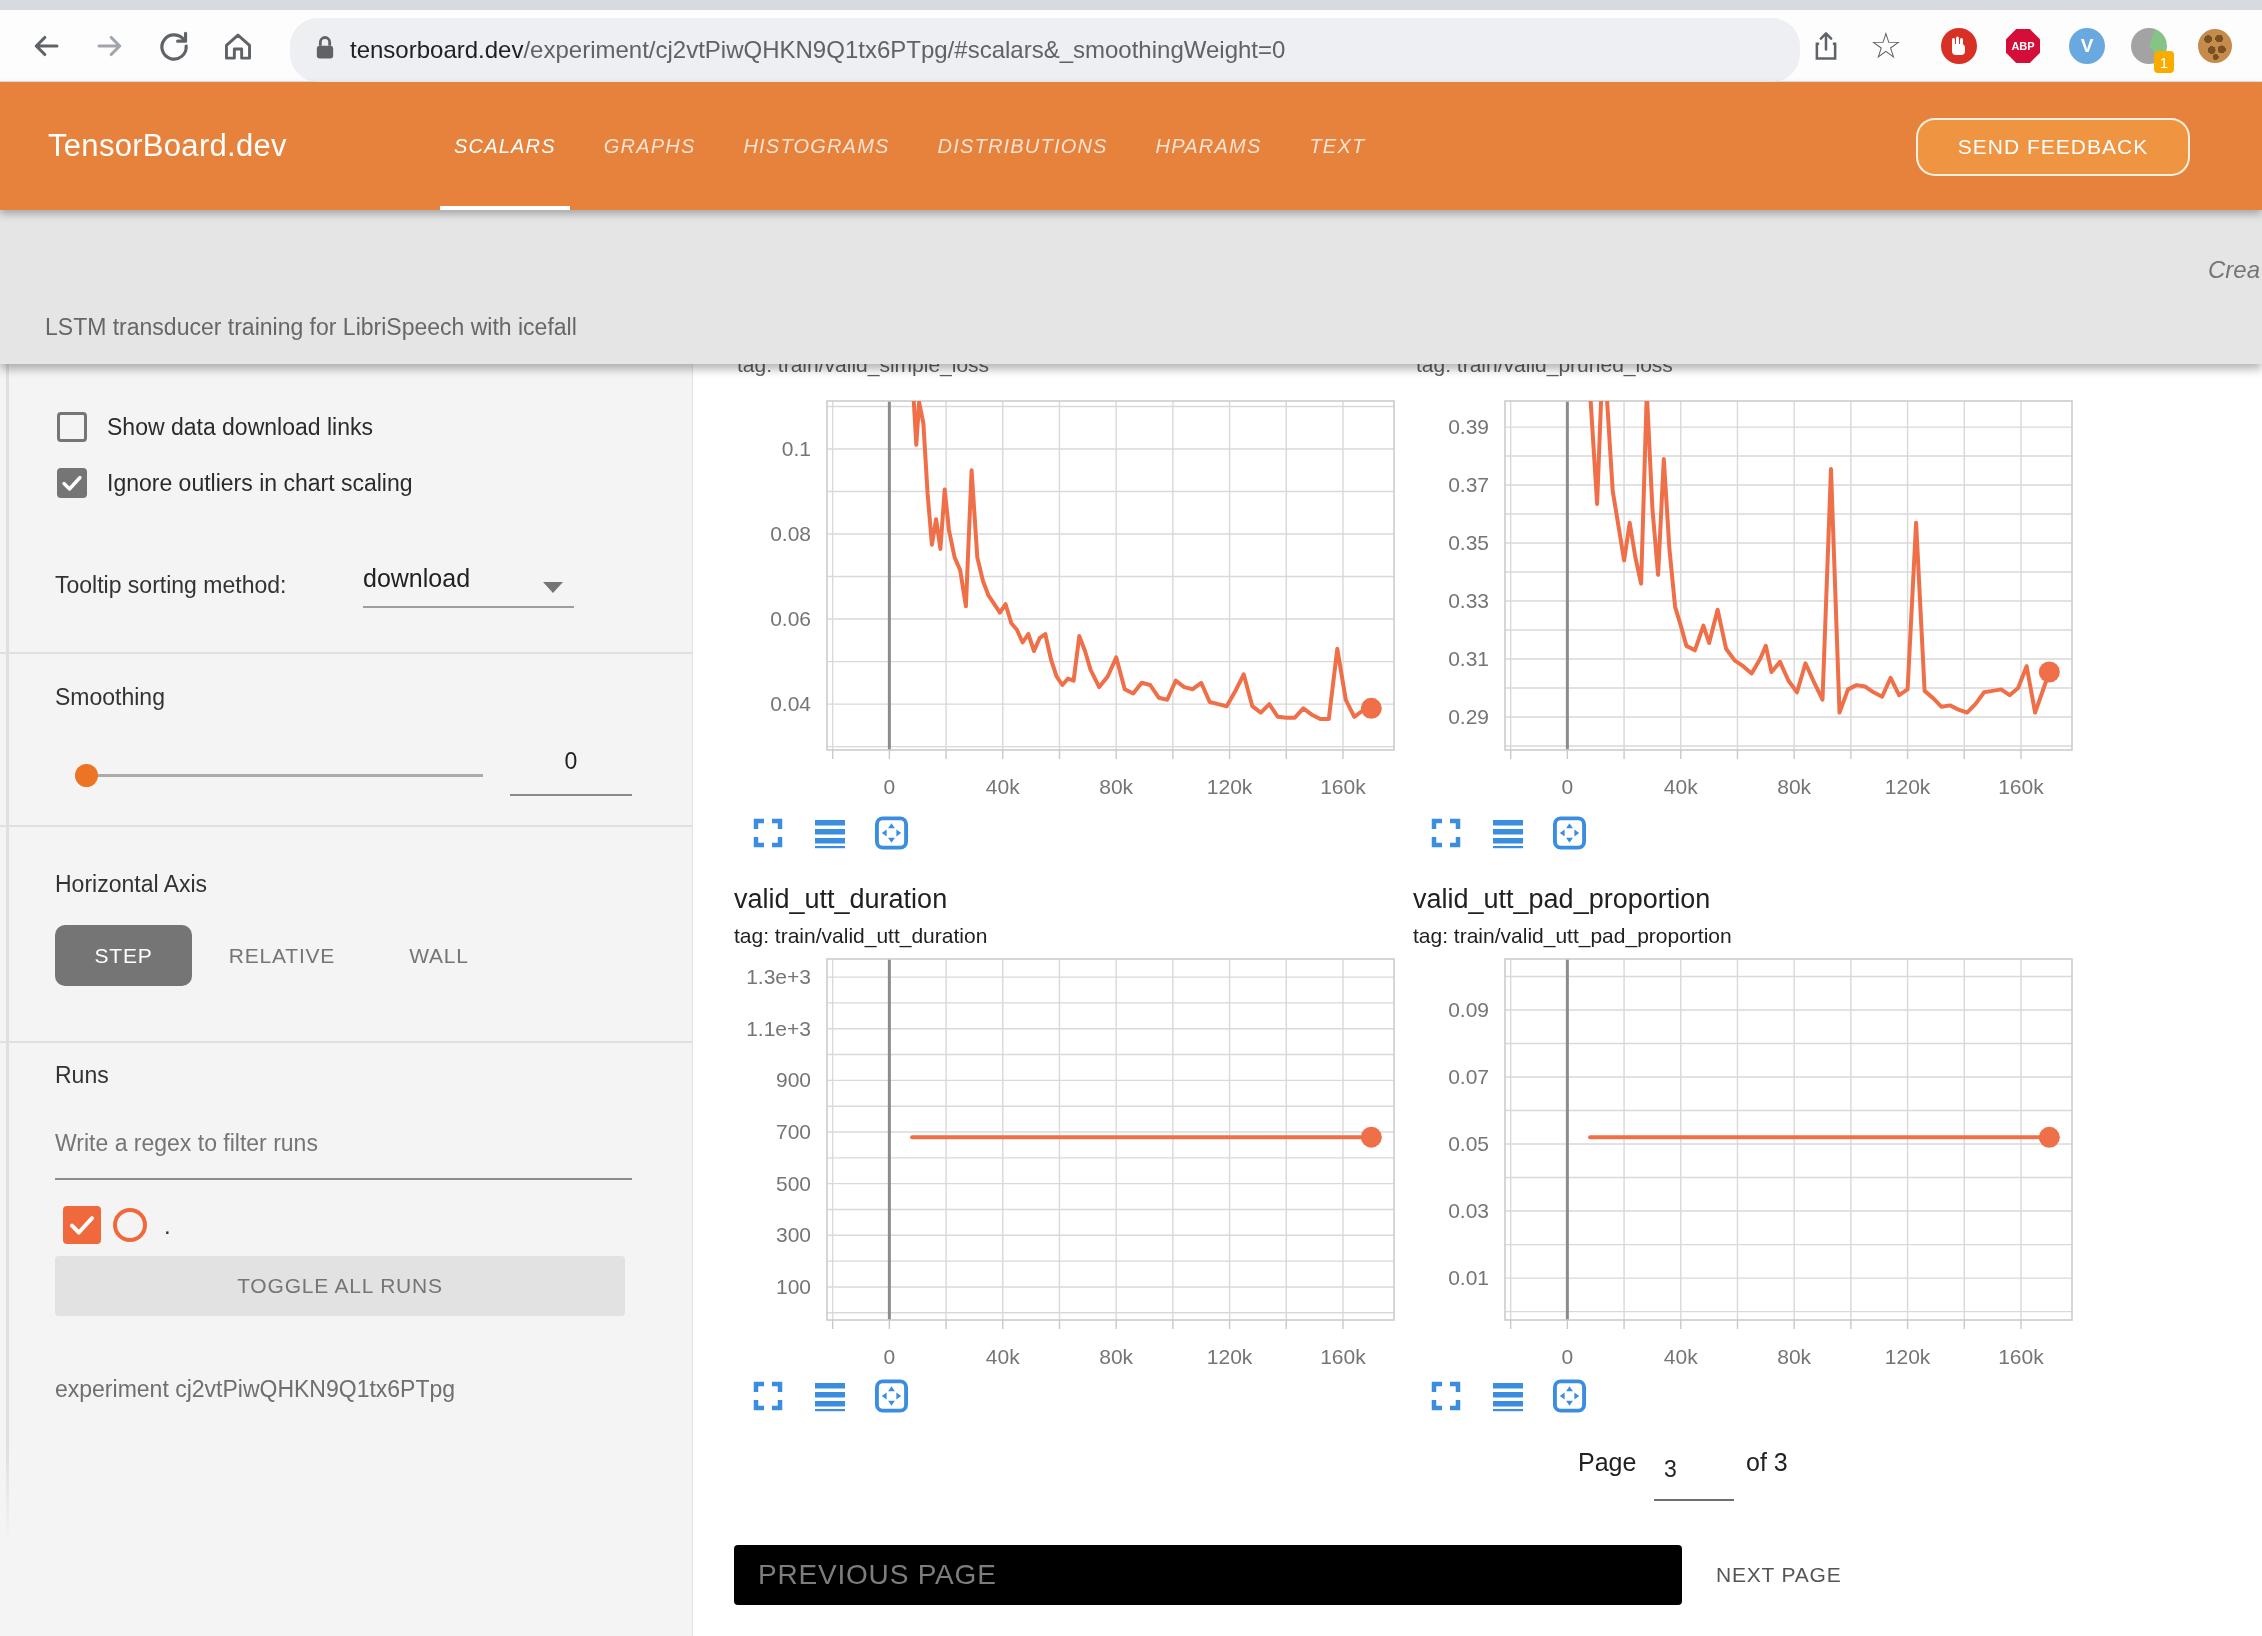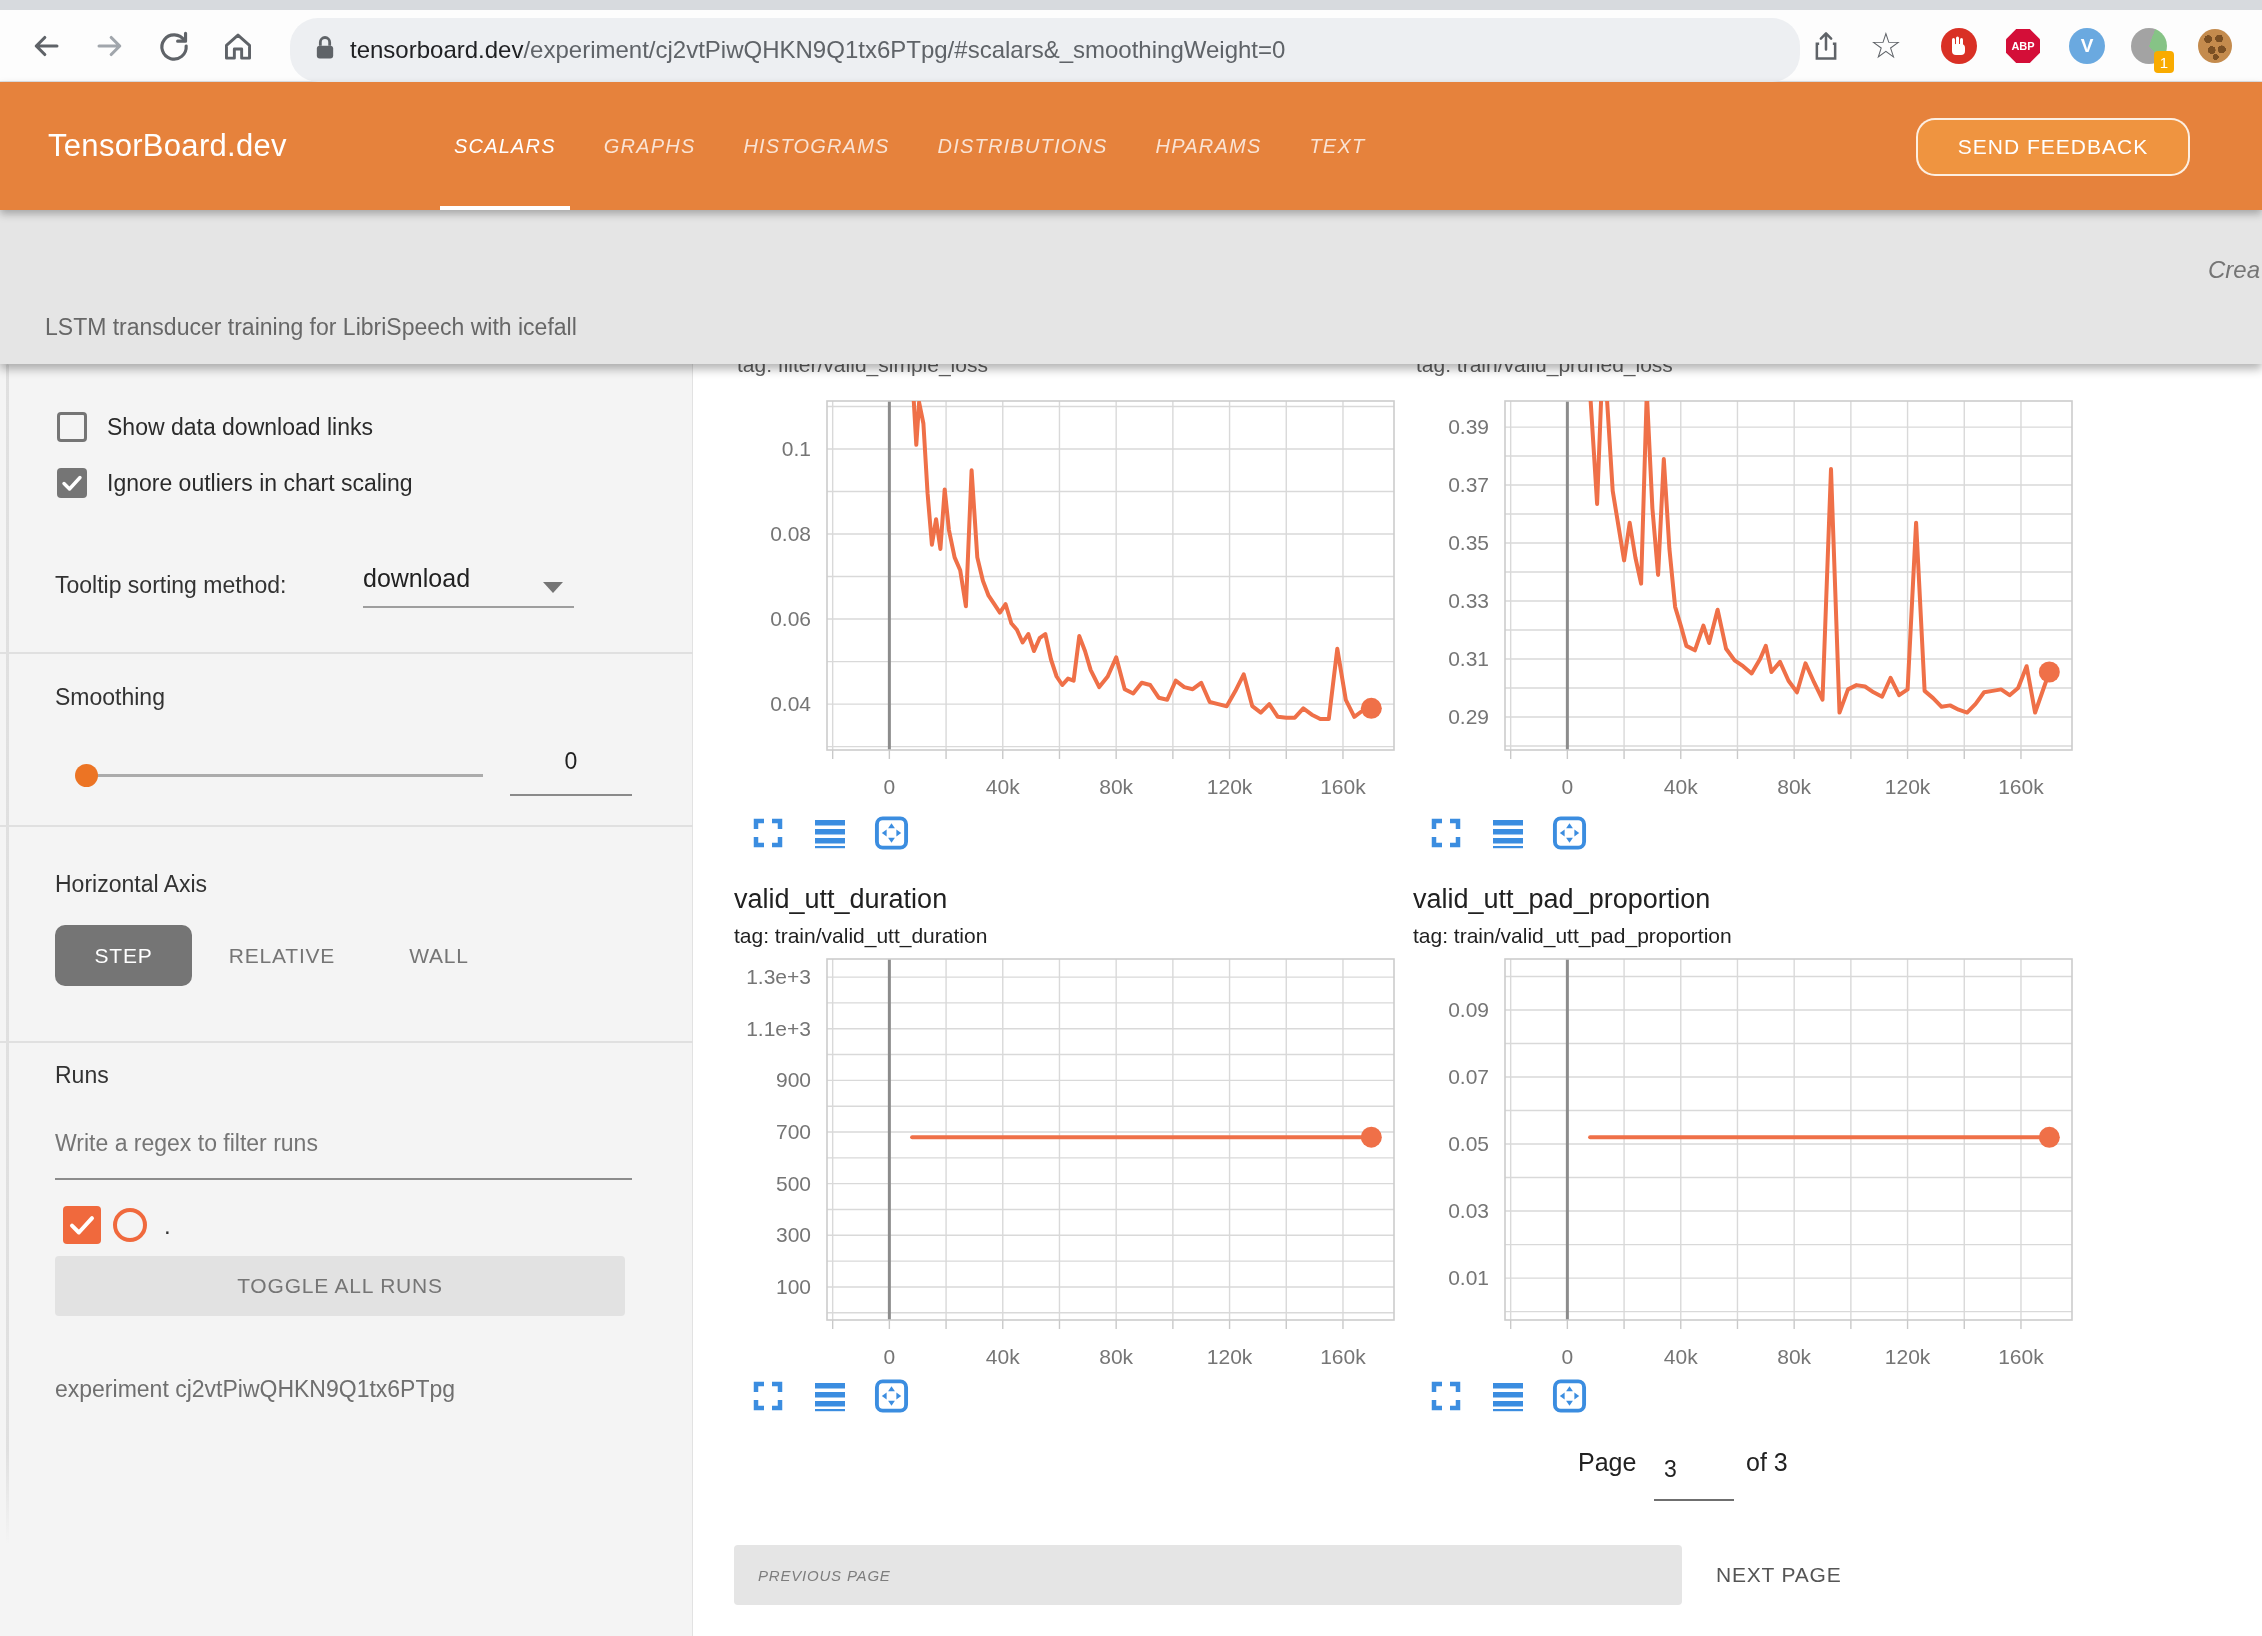--- a/index.html
+++ b/index.html
@@ -69,21 +69,21 @@
   .charts-area { position:absolute; left:694px; top:364px; width:1568px; height:1272px; background:#fff; }
   .chart-svg { position:absolute; }
   .sliver { position:absolute; height:13px; overflow:hidden; z-index:5; }
   .sliver span { display:block; margin-top:-11px; font-size:21px; color:#5e5e5e; white-space:nowrap; }
   .chart-title { position:absolute; font-size:27px; color:#212121; }
   .chart-tag { position:absolute; font-size:21px; color:#212121; }
   .icon-row { position:absolute; display:flex; gap:27px; }
   .cicon { width:35px; height:35px; display:flex; align-items:center; justify-content:center; }
   .pg-label { position:absolute; font-size:25px; color:#212121; }
   .pg-input { position:absolute; width:80px; font-size:23px; color:#212121; border-bottom:2px solid #6f6f6f; padding:0 0 16px 10px; }
-  .prev-btn { position:absolute; background:#e5e5e5; border-radius:4px; color:#7d7d7d; font-size:15px; letter-spacing:0.8px; display:flex; align-items:center; padding-left:24px;font-style:italic; }
+  .prev-btn { position:absolute; background:#000000; border-radius:4px; color:#7d7d7d; font-size:28px; letter-spacing:0.8px; display:flex; align-items:center; padding-left:24px; }
   .next-btn { position:absolute; color:#555; font-size:21px; letter-spacing:0.8px; display:flex; align-items:center; }
 </style>
 </head>
 <body>
 
 <div id="app">
 
   <div class="win-strip"></div>
   <div class="toolbar">
     <div class="nav-ico" style="left:24px;">
@@ -215,21 +215,21 @@
     <div class="run-circle" style="left:113px; top:844px;"></div>
     <div class="run-dot-label" style="left:164px; top:848px;">.</div>
 
     <div class="toggle-btn" style="left:55px; top:892px; width:570px; height:60px;">TOGGLE ALL RUNS</div>
     <div class="exp-label" style="left:55px; top:964px;margin-top:48px;">experiment cj2vtPiwQHKN9Q1tx6PTpg</div>
   </div>
 
   <div class="charts-area">
 
     <div class="sliver" style="left:43px; top:0px; width:560px;">
-        <span>tag: filter/valid_simple_loss</span>
+        <span>tag: train/valid_simple_loss</span>
       </div>
     <div class="sliver" style="left:722px; top:0px; width:560px;">
         <span>tag: train/valid_pruned_loss</span>
       </div>
 
     <div id="chart-mounts">
         <svg width="716" height="470" viewBox="0 0 716 470" class="chart-svg" style="left:6px; top:0px;">
           <line x1="127" x2="694" y1="382.5992691839221" y2="382.5992691839221" stroke="#d9d9d9" stroke-width="1.4"></line>
           <line x1="127" x2="694" y1="340.09013398294763" y2="340.09013398294763" stroke="#d9d9d9" stroke-width="1.4"></line>
           <line x1="127" x2="694" y1="297.5809987819732" y2="297.5809987819732" stroke="#d9d9d9" stroke-width="1.4"></line>

